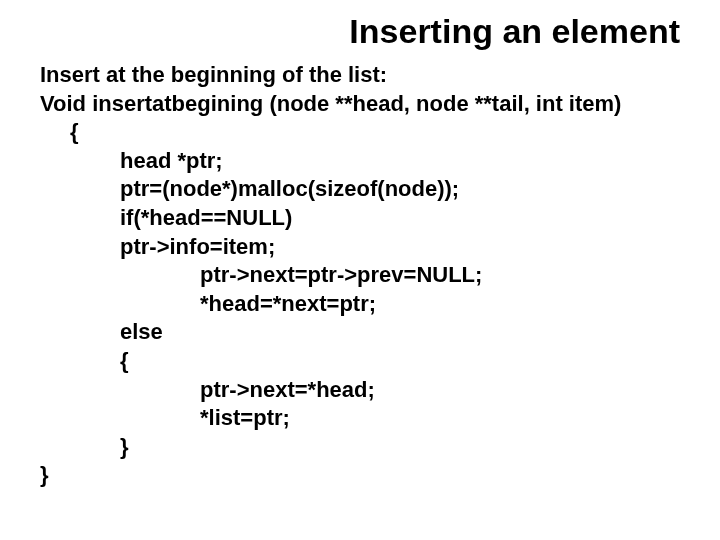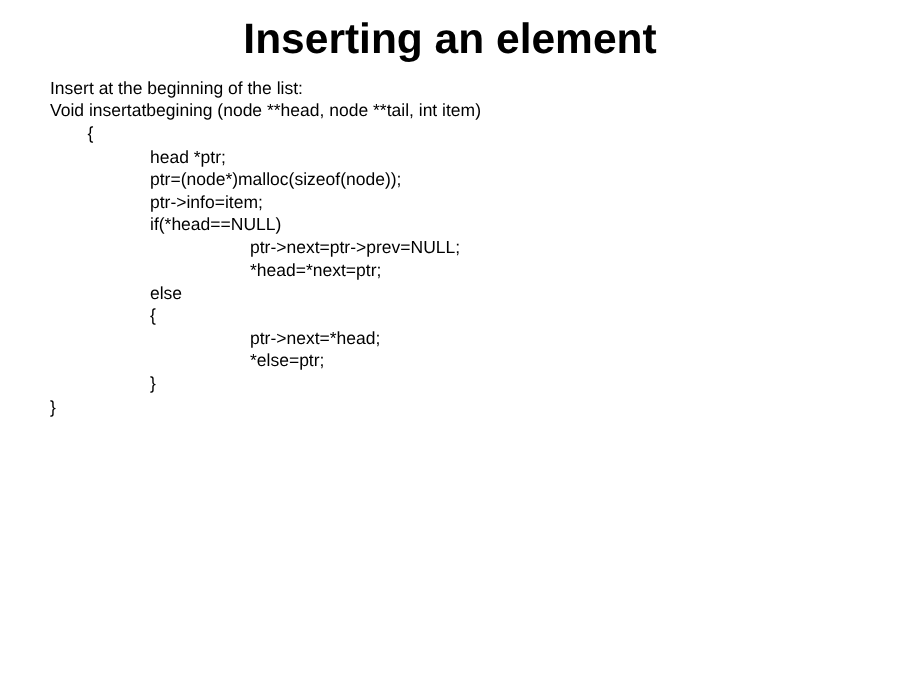--- a/index.html
+++ b/index.html
@@ -11,49 +11,50 @@
     font-family: Arial, Helvetica, sans-serif;
     color: #000000;
     overflow: hidden;
   }
   .slide {
     padding: 8px 40px 0 40px;
   }
   .title {
     font-size: 34px;
     font-weight: bold;
-    text-align: center;
+    text-align: right;
     margin: 4px 0 10px 0;
   }
   .line {
-    font-size: 14px;
+    font-size: 22px;
     line-height: 1.3;
     white-space: pre;
+    font-weight: bold;
   }
   .i1 { padding-left: 30px; }
   .i2 { padding-left: 80px; }
   .i3 { padding-left: 160px; }
   .code-block { }
 </style>
 </head>
 <body>
 
 <div class="slide">
   <div class="title">Inserting an element</div>
 
   <div class="code-block">
     <div class="line">Insert at the beginning of the list:</div>
     <div class="line">Void insertatbegining (node **head, node **tail, int item)</div>
     <div class="line i1">{</div>
     <div class="line i2">head *ptr;</div>
     <div class="line i2">ptr=(node*)malloc(sizeof(node));</div>
+    <div class="line i2">if(*head==NULL)</div>
     <div class="line i2">ptr-&gt;info=item;</div>
-    <div class="line i2">if(*head==NULL)</div>
     <div class="line i3">ptr-&gt;next=ptr-&gt;prev=NULL;</div>
     <div class="line i3">*head=*next=ptr;</div>
     <div class="line i2">else</div>
     <div class="line i2">{</div>
     <div class="line i3">ptr-&gt;next=*head;</div>
-    <div class="line i3">*else=ptr;</div>
+    <div class="line i3">*list=ptr;</div>
     <div class="line i2">}</div>
     <div class="line">}</div>
   </div>
 </div>
 
 </body></html>

